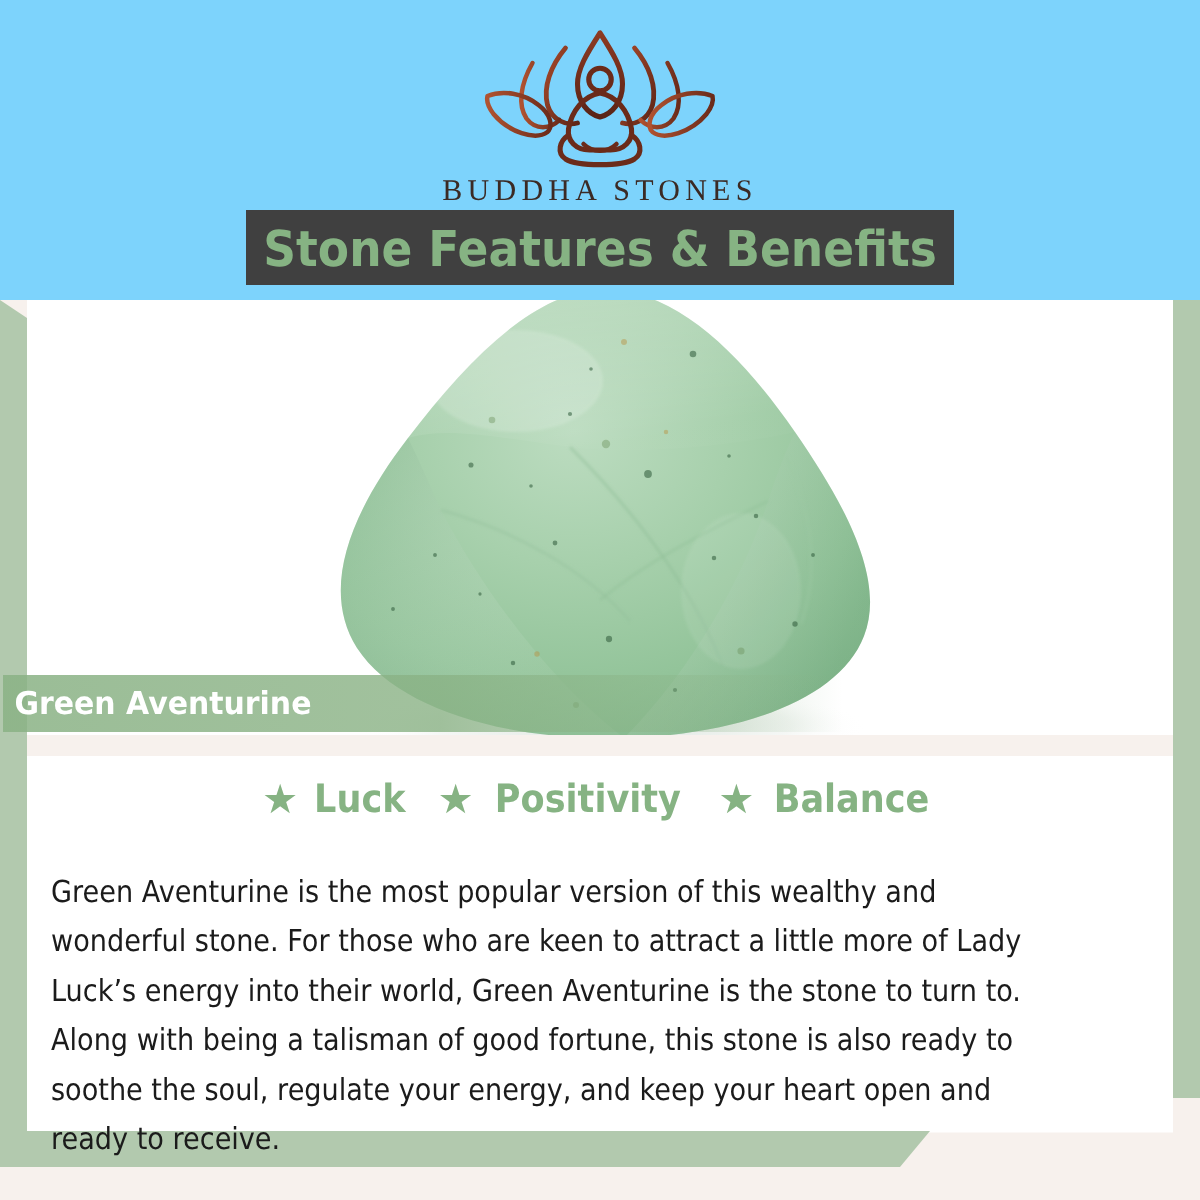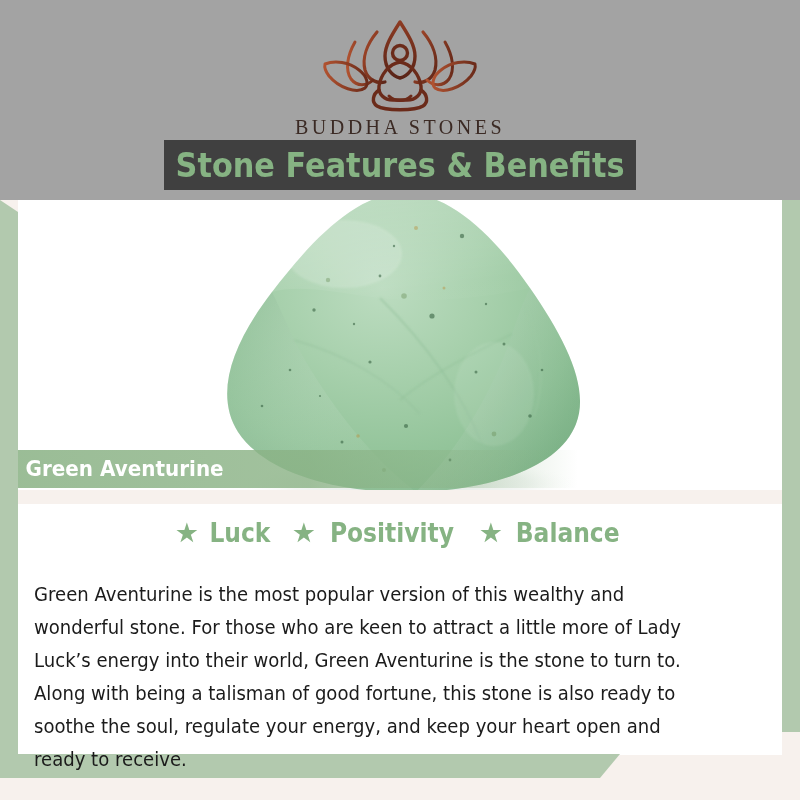--- a/index.html
+++ b/index.html
@@ -61,21 +61,21 @@
     z-index: 2;
   }
 
   
   .header {
     position: absolute;
     top: 0;
     left: 0;
     width: 800px;
     height: 200px;
-    background: #a3a3a3;
+    background: #7dd3fc;
     z-index: 3;
   }
   .logo-wrap {
     position: absolute;
     top: 16px;
     left: 0;
     width: 800px;
     text-align: center;
   }
   .logo-mark {
@@ -129,21 +129,21 @@
     position: absolute;
     left: 176px;
     top: -8px;
     width: 420px;
     height: 330px;
   }
 
   
   .caption-band {
     position: absolute;
-    left: 18px;
+    left: 2px;
     top: 450px;
     width: 560px;
     height: 38px;
     background: linear-gradient(to right,
                  rgba(138,178,133,0.86) 0%,
                  rgba(138,178,133,0.80) 52%,
                  rgba(138,178,133,0.30) 82%,
                  rgba(138,178,133,0.0) 100%);
     display: flex;
     align-items: center;

